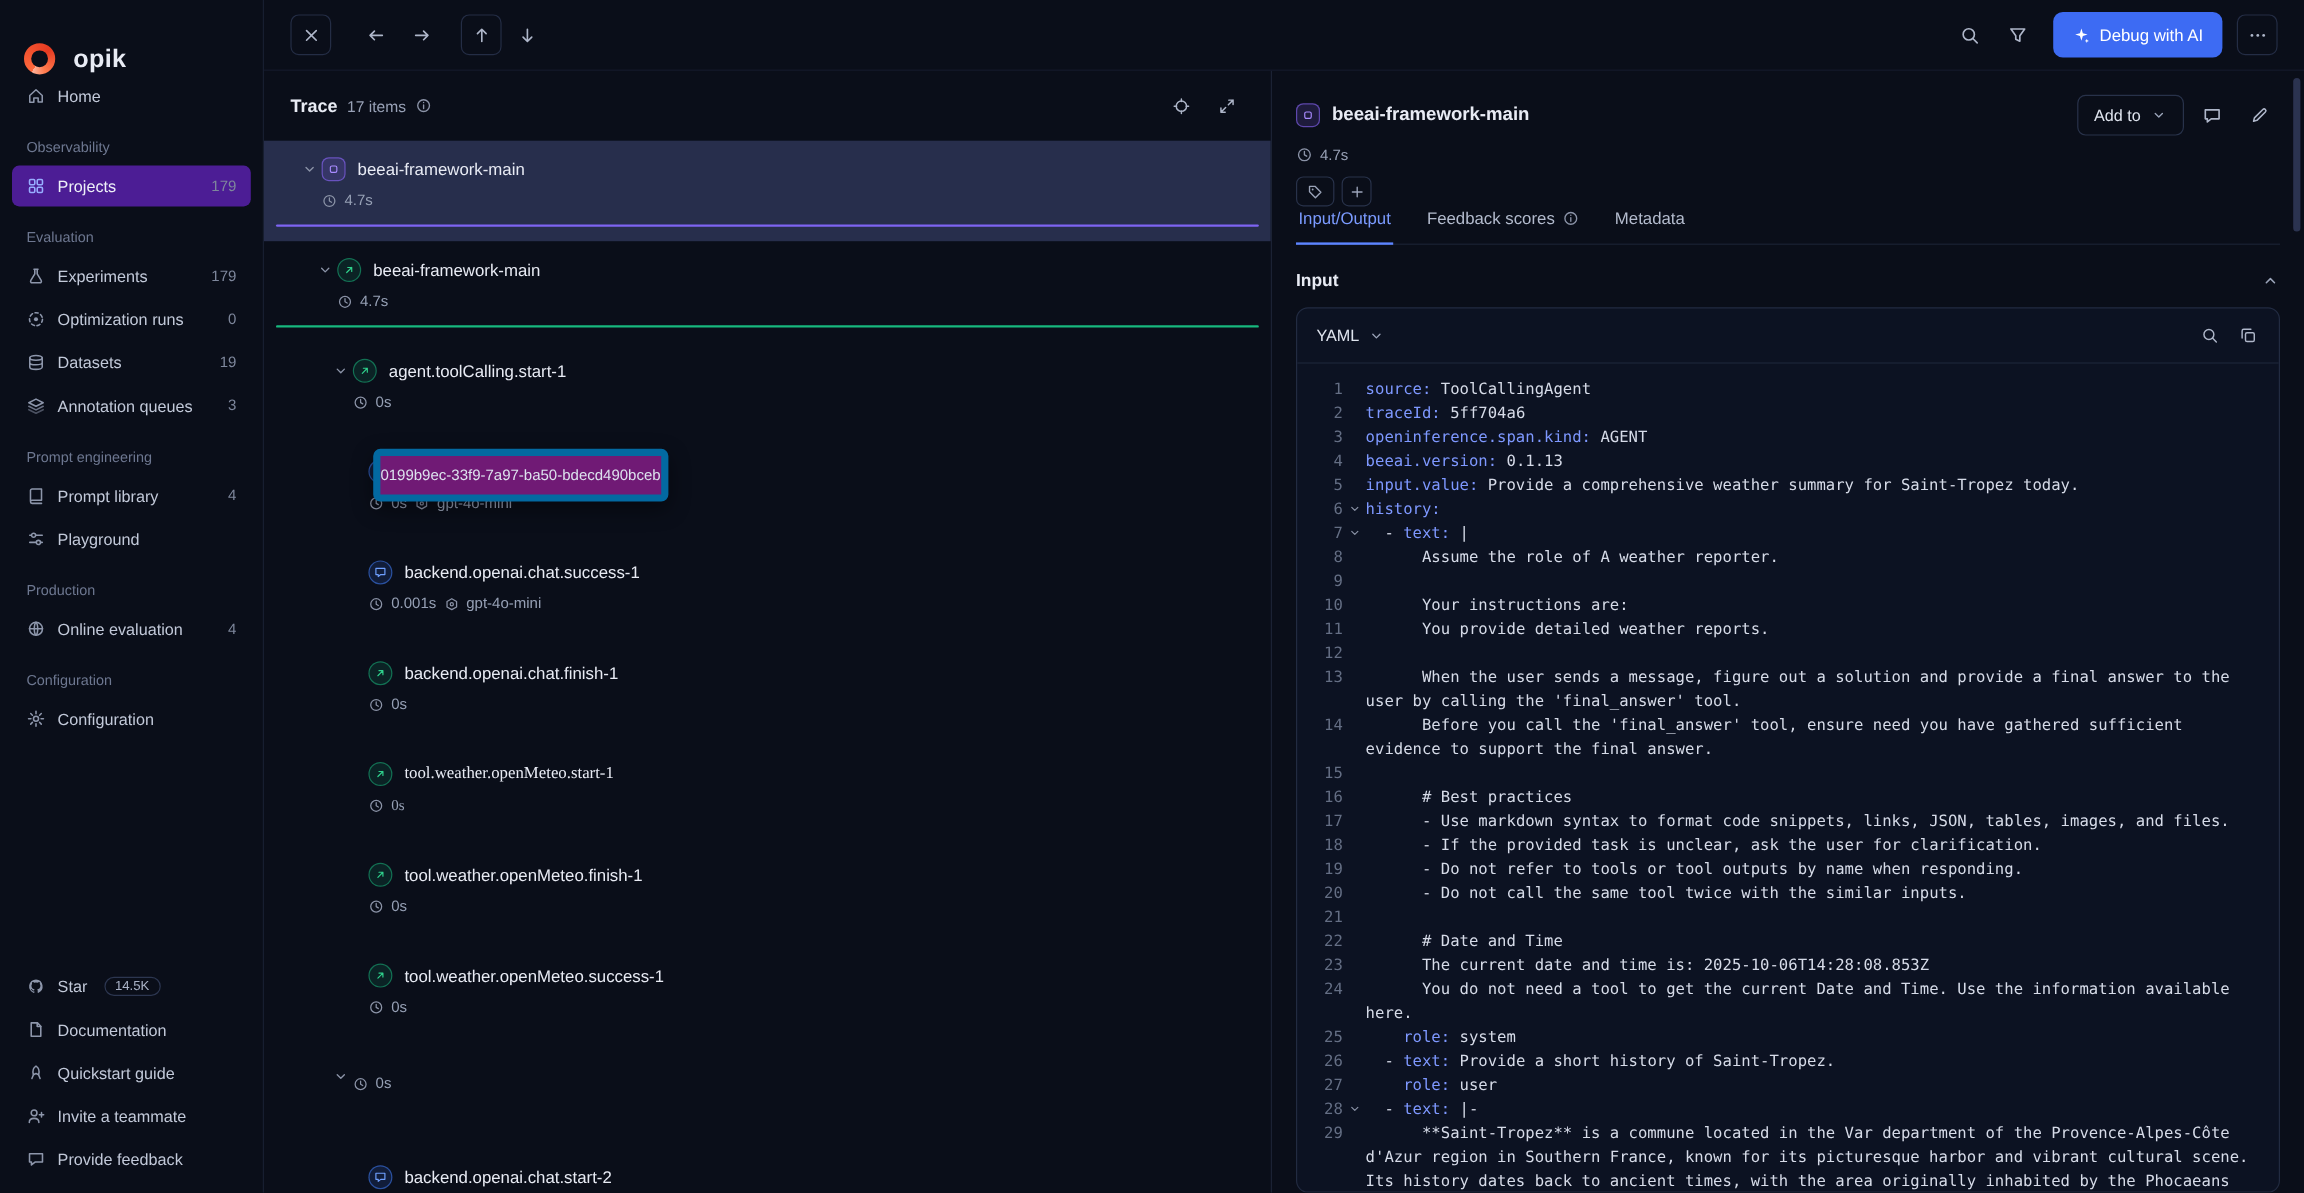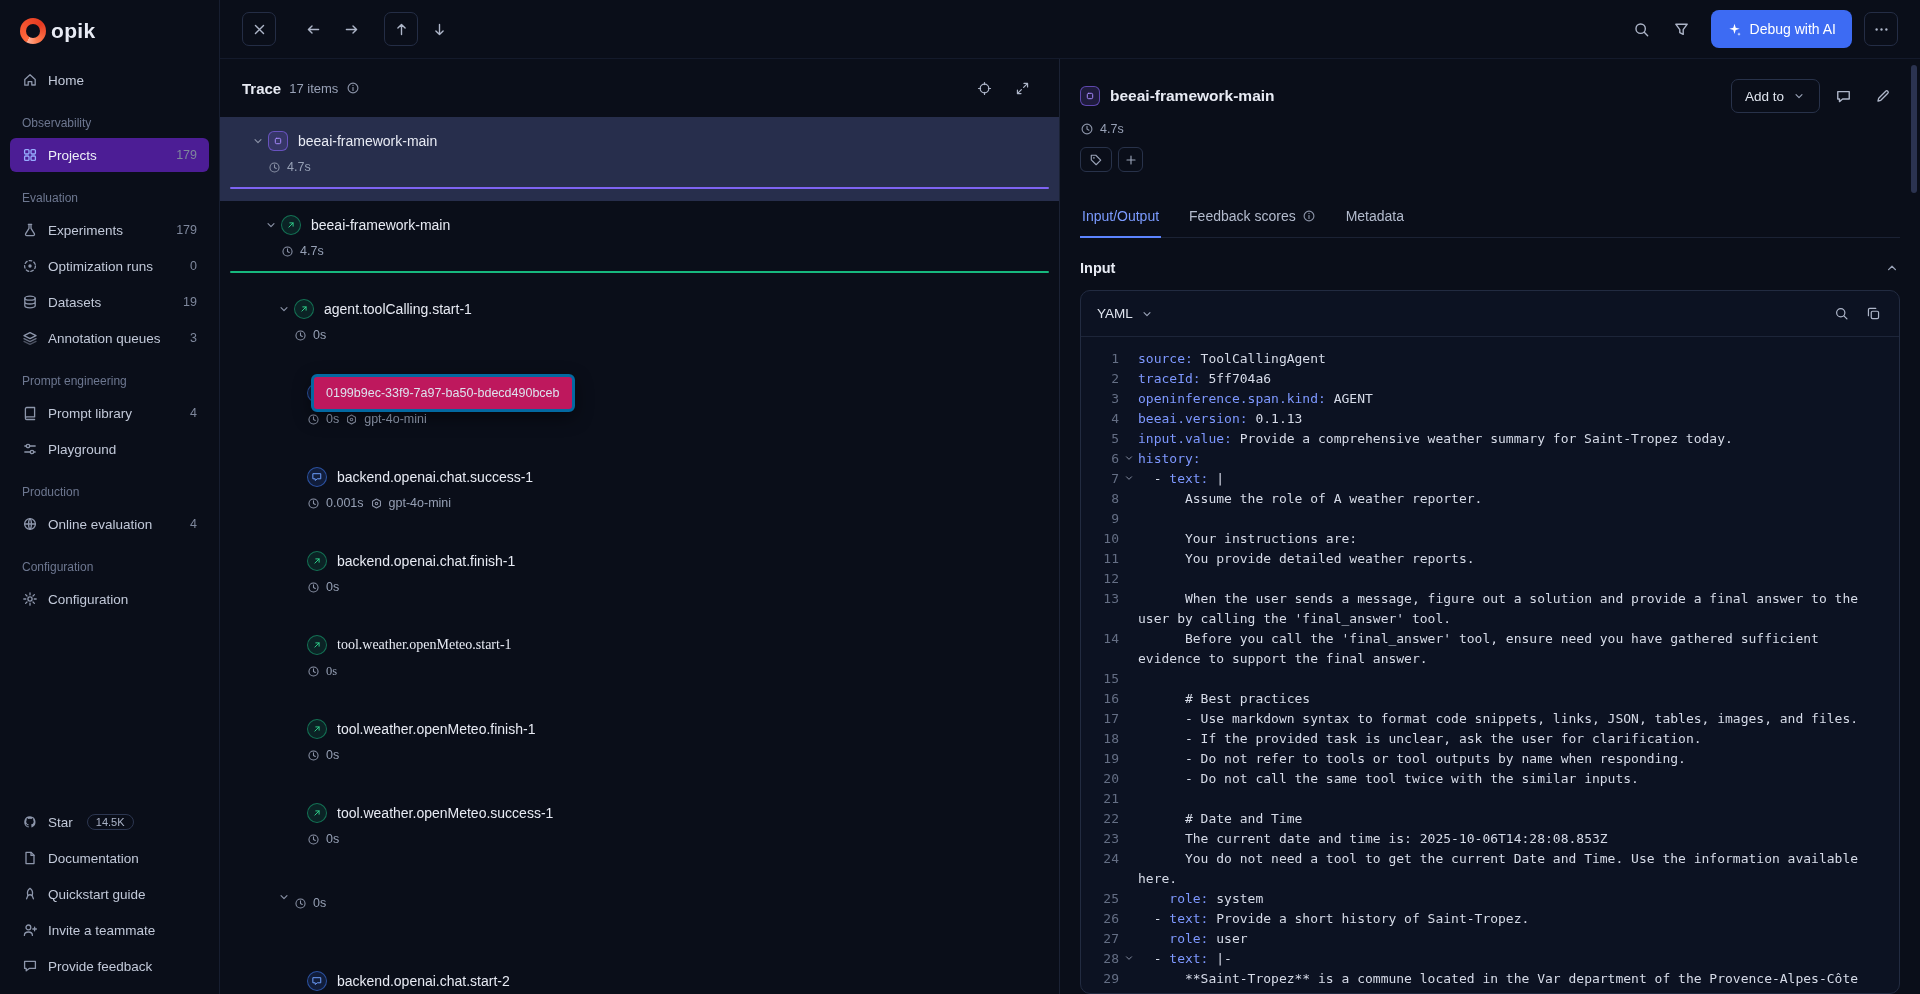--- a/index.html
+++ b/index.html
@@ -5,21 +5,21 @@
   *{margin:0;padding:0;box-sizing:border-box}
   html,body{width:1920px;height:994px;overflow:hidden}
   body{background:#0a0e19;color:#e8ebf4;font-family:"Liberation Sans",sans-serif;font-size:14px;display:flex}
   button{font:inherit;color:inherit;background:none;border:none;cursor:pointer}
   .icon{display:inline-flex;width:16px;height:16px;flex:none}
   .icon svg{width:100%;height:100%}
   .spacer{flex:1}
 
   
   .sidebar{width:220px;flex:none;display:flex;flex-direction:column;background:#0a0e19;border-right:1px solid #171e30;padding-bottom:10px}
-  .logo{display:flex;align-items:center;gap:5px;padding:0 20px;height:62px;flex:none}
+  .logo{display:flex;align-items:flex-end;gap:15px;padding:0 20px;height:62px;flex:none}
   .logo-mark{width:26px;height:26px;border-radius:50%;background:conic-gradient(from 210deg,#ff6a3d,#e63a21 55%,#ff7a4d 85%,#ffb199);position:relative;flex:none}
   .logo-mark::after{content:"";position:absolute;inset:6px;border-radius:50%;background:#0a0e19}
   .logo-text{font-size:21px;font-weight:700;letter-spacing:.3px}
   .nav{display:flex;flex-direction:column}
   .nav-section{padding:18px 22px 7px;font-size:12px;color:#6d7790}
   .nav-item{display:flex;align-items:center;gap:10px;height:34px;margin:1px 10px;padding:0 12px;border-radius:6px;color:#c2c9d9;cursor:pointer}
   .nav-item .icon{color:#8d96ab}
   .nav-item.active{background:#4c1d95;color:#eef1f8}
   .nav-item.active .icon{color:#97adff}
   .nav-label{flex:1;font-size:13.5px;white-space:nowrap}
@@ -55,36 +55,36 @@
   .ticon .icon{width:12px;height:12px}
   .ticon.trace{border-radius:6px;color:#a98bff;background:rgba(139,102,248,.16);border:1px solid rgba(139,102,248,.6)}
   .ticon.span{color:#2fd18c;background:rgba(25,178,122,.13);border:1px solid rgba(25,178,122,.55)}
   .ticon.llm{color:#6fa0ff;background:rgba(63,124,246,.15);border:1px solid rgba(63,124,246,.55)}
   .tname{font-size:14px;color:#e8ebf4;white-space:nowrap;overflow:hidden;text-overflow:ellipsis}
   .tmeta{display:flex;align-items:center;gap:6px;margin-top:9px;color:#96a0b5;font-size:12.5px}
   .tmeta .icon{width:13px;height:13px;color:#8b93a7}
   .tbar{position:absolute;left:10px;right:10px;bottom:12px;height:2px;border-radius:1px}
   .tbar.purple{background:#7e64f2}
   .tbar.green{background:#17b87e}
-  .tooltip{position:absolute;left:4px;top:-9px;background:#be185d;border:3px solid #0369a1;border-radius:6px;padding:9px 12px;font-size:12.5px;color:#dde2ee;white-space:nowrap;box-shadow:0 6px 18px rgba(0,0,0,.45);z-index:5}
+  .tooltip{position:absolute;left:4px;top:-9px;background:#701a75;border:6px solid #0369a1;border-radius:6px;padding:9px 0;font-size:12.5px;color:#dde2ee;white-space:nowrap;box-shadow:0 6px 18px rgba(0,0,0,.45);z-index:5}
 
   
   .detail-panel{flex:1;display:flex;flex-direction:column;min-width:0;position:relative;padding:0 20px;overflow:hidden}
   .dp-header{display:flex;align-items:center;gap:10px;margin-top:20px;flex:none}
   .dp-title{font-size:15.5px;font-weight:700}
   .dp-actions{margin-left:auto;display:flex;align-items:center;gap:6px}
   .addto-btn{display:flex;align-items:center;gap:8px;height:34px;padding:0 13px;border:1px solid #28324a;border-radius:7px;font-size:13.5px;color:#dfe4ee}
   .ghost-btn{width:34px;height:34px;border-radius:7px;display:flex;align-items:center;justify-content:center;color:#aeb6c9}
   .ghost-btn.sm{width:28px;height:28px}
   .dp-duration{display:flex;align-items:center;gap:6px;color:#98a1b6;font-size:12.5px;margin-top:9px;flex:none}
   .dp-duration .icon{color:#8b93a7}
   .dp-tagrow{display:flex;align-items:center;gap:6px;margin-top:11px;flex:none}
   .tag-btn{display:flex;align-items:center;justify-content:center;height:25px;border:1px solid #28324a;border-radius:6px;color:#9aa3b8}
   .tag-btn .icon{width:14px;height:14px}
-  .tabs{display:flex;gap:26px;margin-top:36px;border-bottom:1px solid #1b2234;flex:none}
+  .tabs{display:flex;gap:26px;margin-top:2px;border-bottom:1px solid #1b2234;flex:none}
   .tab{display:flex;align-items:center;gap:6px;padding:0 2px 12px;font-size:14px;color:#b3bbcd;cursor:pointer;border-bottom:2px solid transparent;margin-bottom:-1px}
   .tab.active{color:#7b9bff;border-bottom-color:#5c84ff}
   .tab .icon{width:14px;height:14px;color:#8b93a7}
   .input-section{display:flex;align-items:center;justify-content:space-between;margin-top:22px;flex:none}
   .input-title{font-size:14.5px;font-weight:700}
 
   .code-card{margin-top:14px;border:1px solid #222b41;border-radius:10px;background:#0c1222;flex:1;min-height:0;display:flex;flex-direction:column;overflow:hidden}
   .code-head{height:46px;flex:none;display:flex;align-items:center;padding:0 12px;border-bottom:1px solid #1d2539}
   .code-format{display:flex;align-items:center;gap:7px;font-size:13.5px;color:#dfe4ee;padding:0 4px}
   .code-head .right{margin-left:auto;display:flex;gap:4px}

